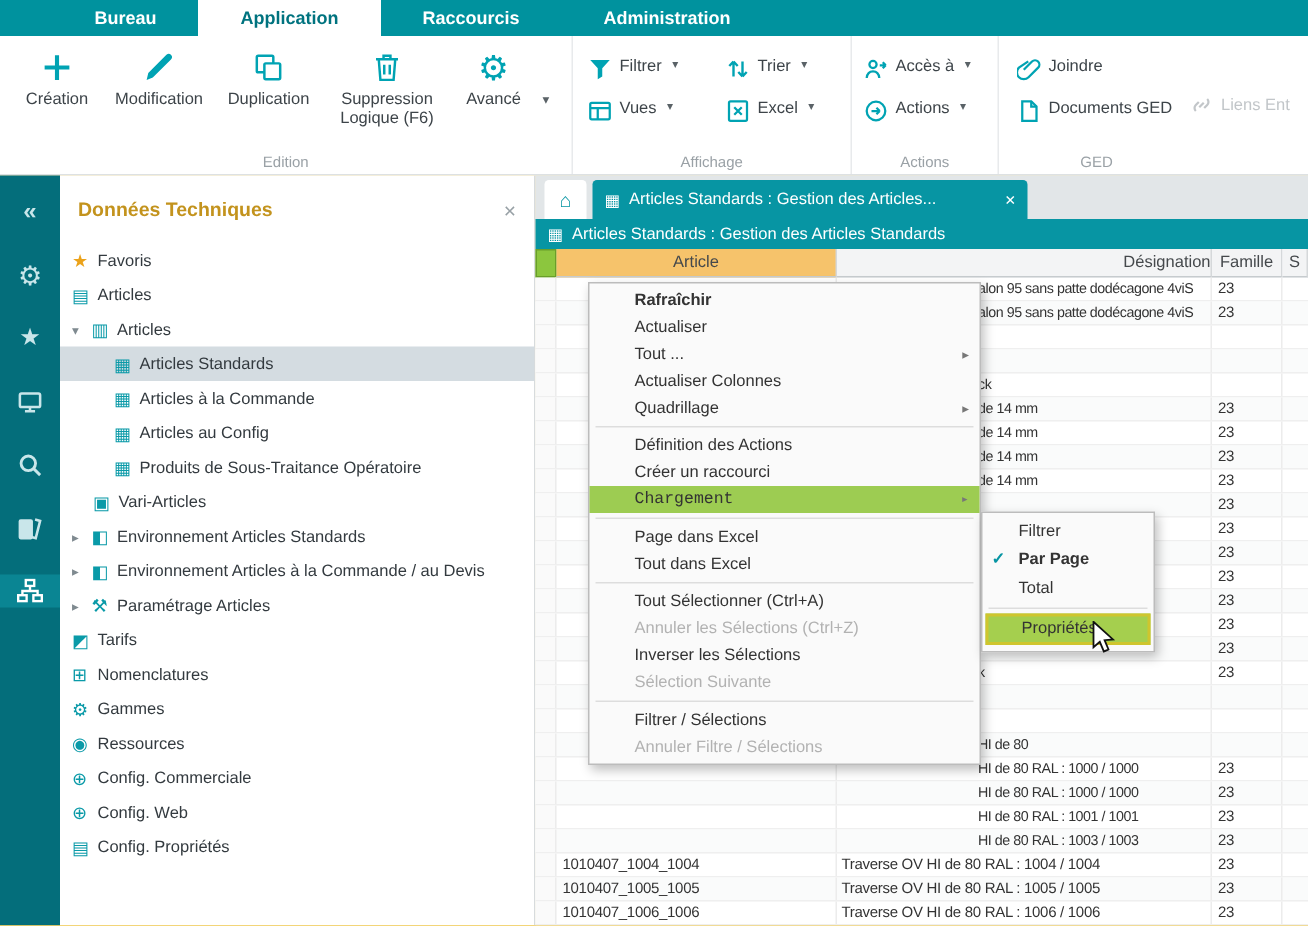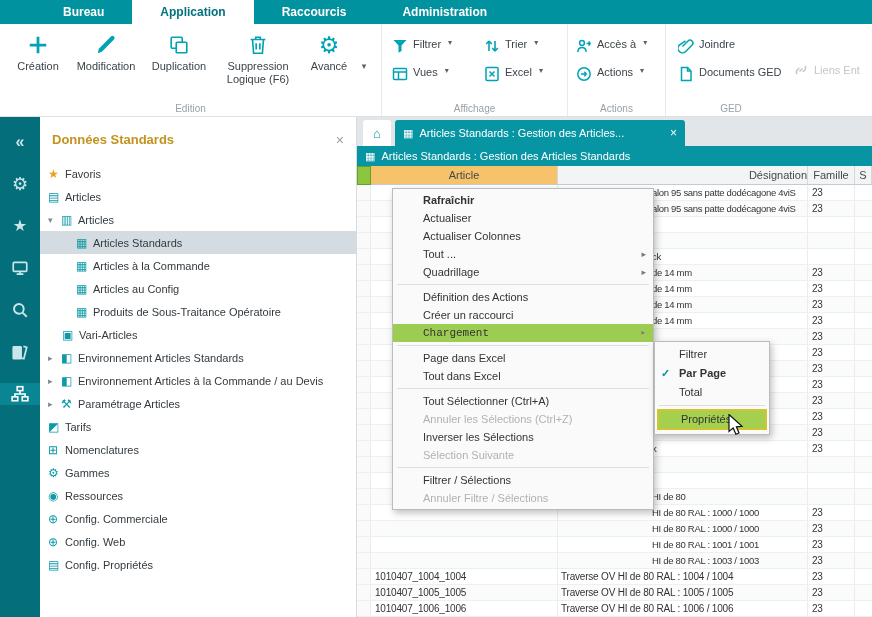--- a/index.html
+++ b/index.html
@@ -304,21 +304,21 @@
           <rect x="5.5" y="1.5" width="5" height="3.5"></rect>
           <rect x="1" y="10.5" width="5" height="3.5"></rect>
           <rect x="10" y="10.5" width="5" height="3.5"></rect>
           <path d="M8 5v3M8 8H3.5v2.5M8 8h4.5v2.5"></path>
         </svg>
     </div>
   </div>
 
   <div class="tree">
     <div class="tree-head">
-      <div class="tree-title">Données Standards</div>
+      <div class="tree-title">Données Techniques</div>
       <div class="tree-close">×</div>
     </div>
     <div id="tree-items">
         <div class="titem ind0">
           <span class="ticon gold">★</span>
           <span class="tlabel">Favoris</span>
         </div>
         <div class="titem ind0">
           <span class="ticon">▤</span>
           <span class="tlabel">Articles</span>
@@ -608,22 +608,22 @@
             <div class="gc c-fam">23</div>
             <div class="gc c-s"></div>
           </div>
         </div>
     </div>
   </div>
 
   <div class="ctx" id="ctx-menu">
       <div class="mi mi-bold">Rafraîchir</div>
       <div class="mi">Actualiser</div>
+      <div class="mi mi-sub">Tout ...</div>
       <div class="mi">Actualiser Colonnes</div>
-      <div class="mi mi-sub">Tout ...</div>
       <div class="mi mi-sub">Quadrillage</div>
       <div class="msep"></div>
       <div class="mi">Définition des Actions</div>
       <div class="mi">Créer un raccourci</div>
       <div class="mi mi-sub mi-hl">Chargement</div>
       <div class="msep"></div>
       <div class="mi">Page dans Excel</div>
       <div class="mi">Tout dans Excel</div>
       <div class="msep"></div>
       <div class="mi">Tout Sélectionner (Ctrl+A)</div>

